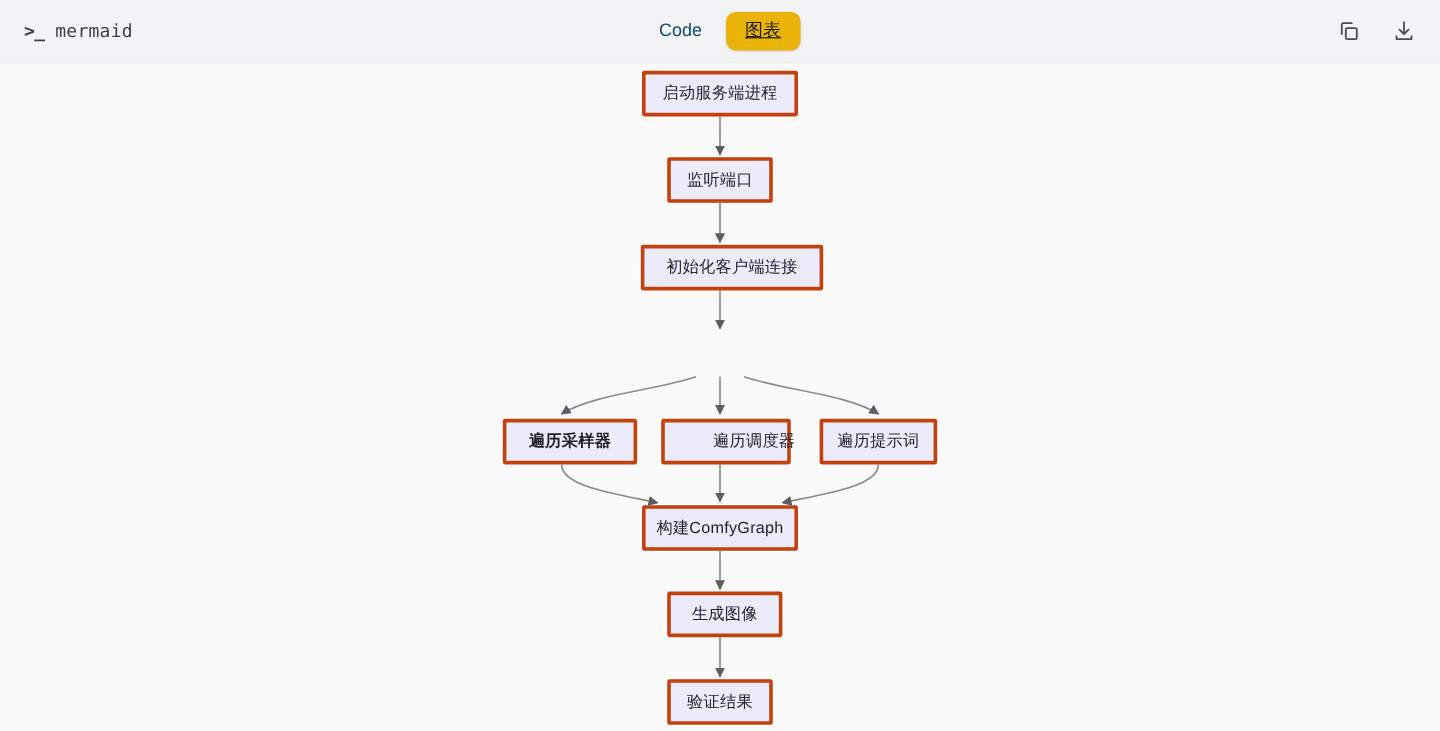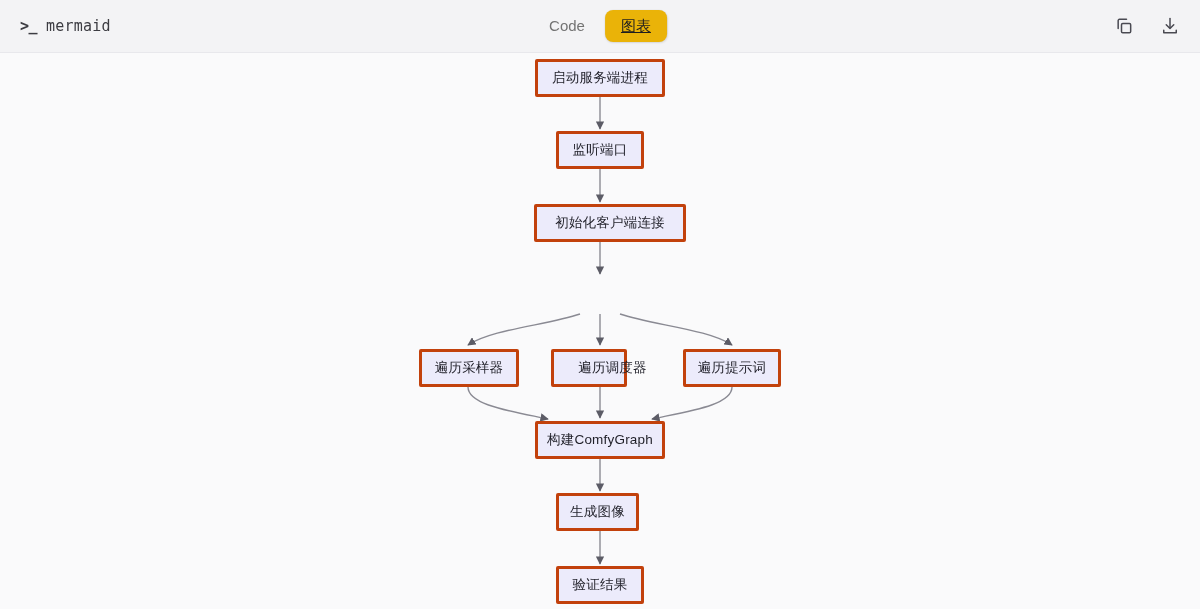--- a/index.html
+++ b/index.html
@@ -58,21 +58,21 @@
     left: 50%;
     transform: translateX(-50%);
     display: flex;
     align-items: center;
     gap: 4px;
     height: 36px;
     padding: 0;
   }
   .tab {
     font-size: 15px;
-    color: #737373;
+    color: #0c4a6e;
     padding: 7px 16px;
     border-radius: 8px;
     line-height: 18px;
     background: transparent;
     cursor: pointer;
     white-space: nowrap;
   }
   .tab.active {
     background: #eab308;
     color: #1d1d20;
@@ -196,33 +196,33 @@
     <div class="diagram-layer">
       <div class="node" style="left: 535px; top: 6px; width: 130px;">
         <span class="node-label">启动服务端进程</span>
       </div>
       <div class="node" style="left: 556px; top: 78px; width: 88px;">
         <span class="node-label">监听端口</span>
       </div>
       <div class="node" style="left: 534px; top: 151px; width: 152px;">
         <span class="node-label">初始化客户端连接</span>
       </div>
-      <div class="node" style="left: 419px; top: 296px; width: 100px;">
+      <div class="node" style="left: 419px; top: 296px; width: 112px; font-weight: bold;">
         <span class="node-label">遍历采样器</span>
       </div>
-      <div class="node" style="left: 551px; top: 296px; width: 76px; padding-left: 47px;">
+      <div class="node" style="left: 551px; top: 296px; width: 108px; padding-left: 47px;">
         <span class="node-label">遍历调度器</span>
       </div>
       <div class="node" style="left: 683px; top: 296px; width: 98px;">
         <span class="node-label">遍历提示词</span>
       </div>
       <div class="node" style="left: 535px; top: 368px; width: 130px;">
         <span class="node-label">构建ComfyGraph</span>
       </div>
-      <div class="node" style="left: 556px; top: 440px; width: 83px;">
+      <div class="node" style="left: 556px; top: 440px; width: 96px;">
         <span class="node-label">生成图像</span>
       </div>
       <div class="node" style="left: 556px; top: 513px; width: 88px;">
         <span class="node-label">验证结果</span>
       </div>
     </div>
 
   </div>
 </div>
 

